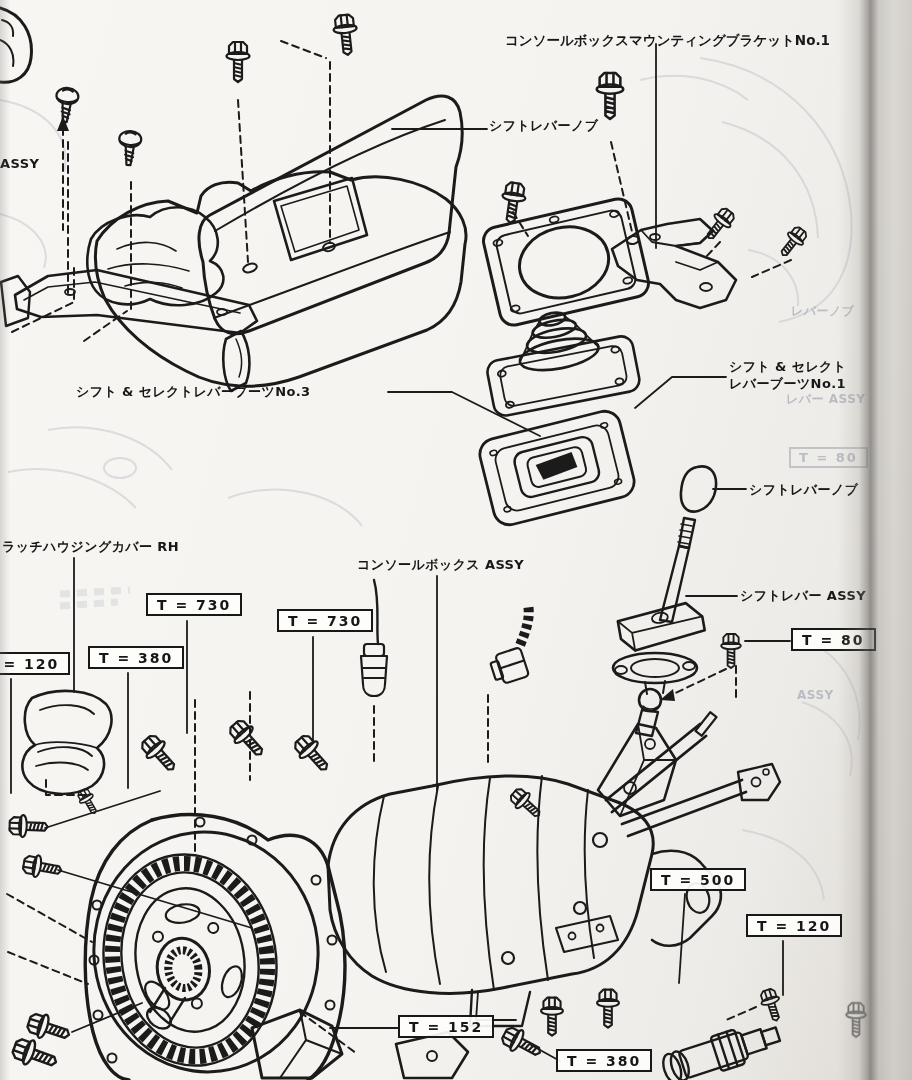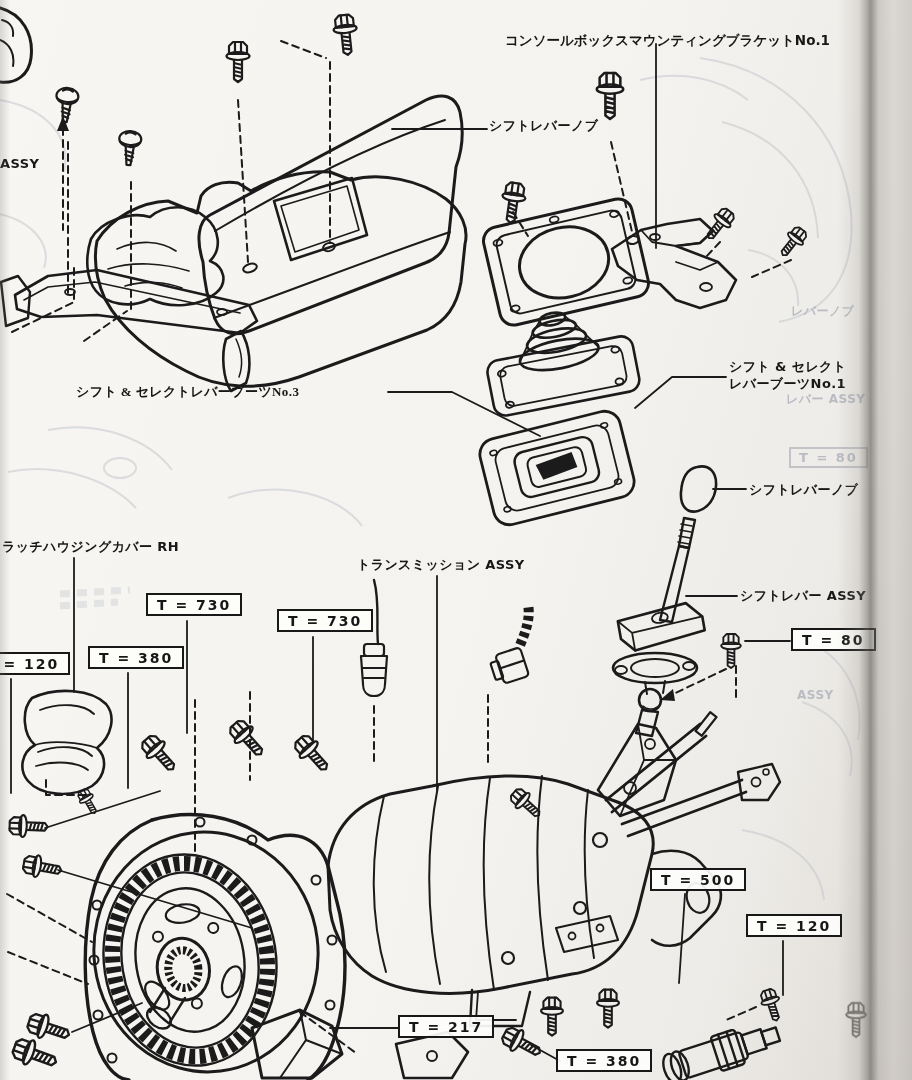--- a/index.html
+++ b/index.html
@@ -356,35 +356,35 @@
     <use href="#bolt" transform="translate(28,1052) rotate(-70) scale(1.1)"></use>
   </g>
 </svg>
 
   <div class="label" style="left:497px;top:32px;font-size:13.5px;letter-spacing:0;margin-left:8px;">コンソールボックスマウンティングブラケットNo.1</div>
   <div class="label" style="left:489px;top:117px;">シフトレバーノブ</div>
   <div class="label" style="left:729px;top:358px;">
     <span style="display:block">シフト &amp; セレクト</span>
     <span style="display:block">レバーブーツNo.1</span>
   </div>
-  <div class="label" style="left:76px;top:383px;font-family:Liberation Serif, serif;">シフト &amp; セレクトレバーブーツNo.3</div>
+  <div class="label" style="left:76px;top:383px;">シフト &amp; セレクトレバーブーツNo.3</div>
   <div class="label" style="left:749px;top:481px;">シフトレバーノブ</div>
   <div class="label" style="left:740px;top:587px;">シフトレバー ASSY</div>
   <div class="label" style="left:2px;top:538px;">ラッチハウジングカバー RH</div>
-  <div class="label" style="left:357px;top:556px;">トランスミッション ASSY</div>
+  <div class="label" style="left:357px;top:556px;">コンソールボックス ASSY</div>
   <div class="label" style="left:0px;top:155px;">ASSY</div>
 
   <div class="torque" style="left:146px;top:593px;">T = 730</div>
   <div class="torque" style="left:277px;top:609px;">T = 730</div>
   <div class="torque" style="left:88px;top:646px;">T = 380</div>
   <div class="torque" style="left:-26px;top:652px;">T = 120</div>
   <div class="torque" style="left:791px;top:628px;">T = 80</div>
   <div class="torque" style="left:650px;top:868px;">T = 500</div>
   <div class="torque" style="left:746px;top:914px;">T = 120</div>
-  <div class="torque" style="left:398px;top:1015px;">T = 217</div>
+  <div class="torque" style="left:398px;top:1015px;">T = 152</div>
   <div class="torque" style="left:556px;top:1049px;">T = 380</div>
 
   <div class="ghost-text" style="left:791px;top:303px;font-size:12px;">レバーノブ</div>
   <div class="ghost-text" style="left:786px;top:391px;font-size:12px;">レバー ASSY</div>
   <div class="ghost-text ghost-box" style="left:789px;top:447px;font-size:13px;">T = 80</div>
   <div class="ghost-text" style="left:797px;top:688px;font-size:12px;">ASSY</div>
 
   <div class="edge-shadow"></div>
   <div class="edge-left"></div>
 </div>

